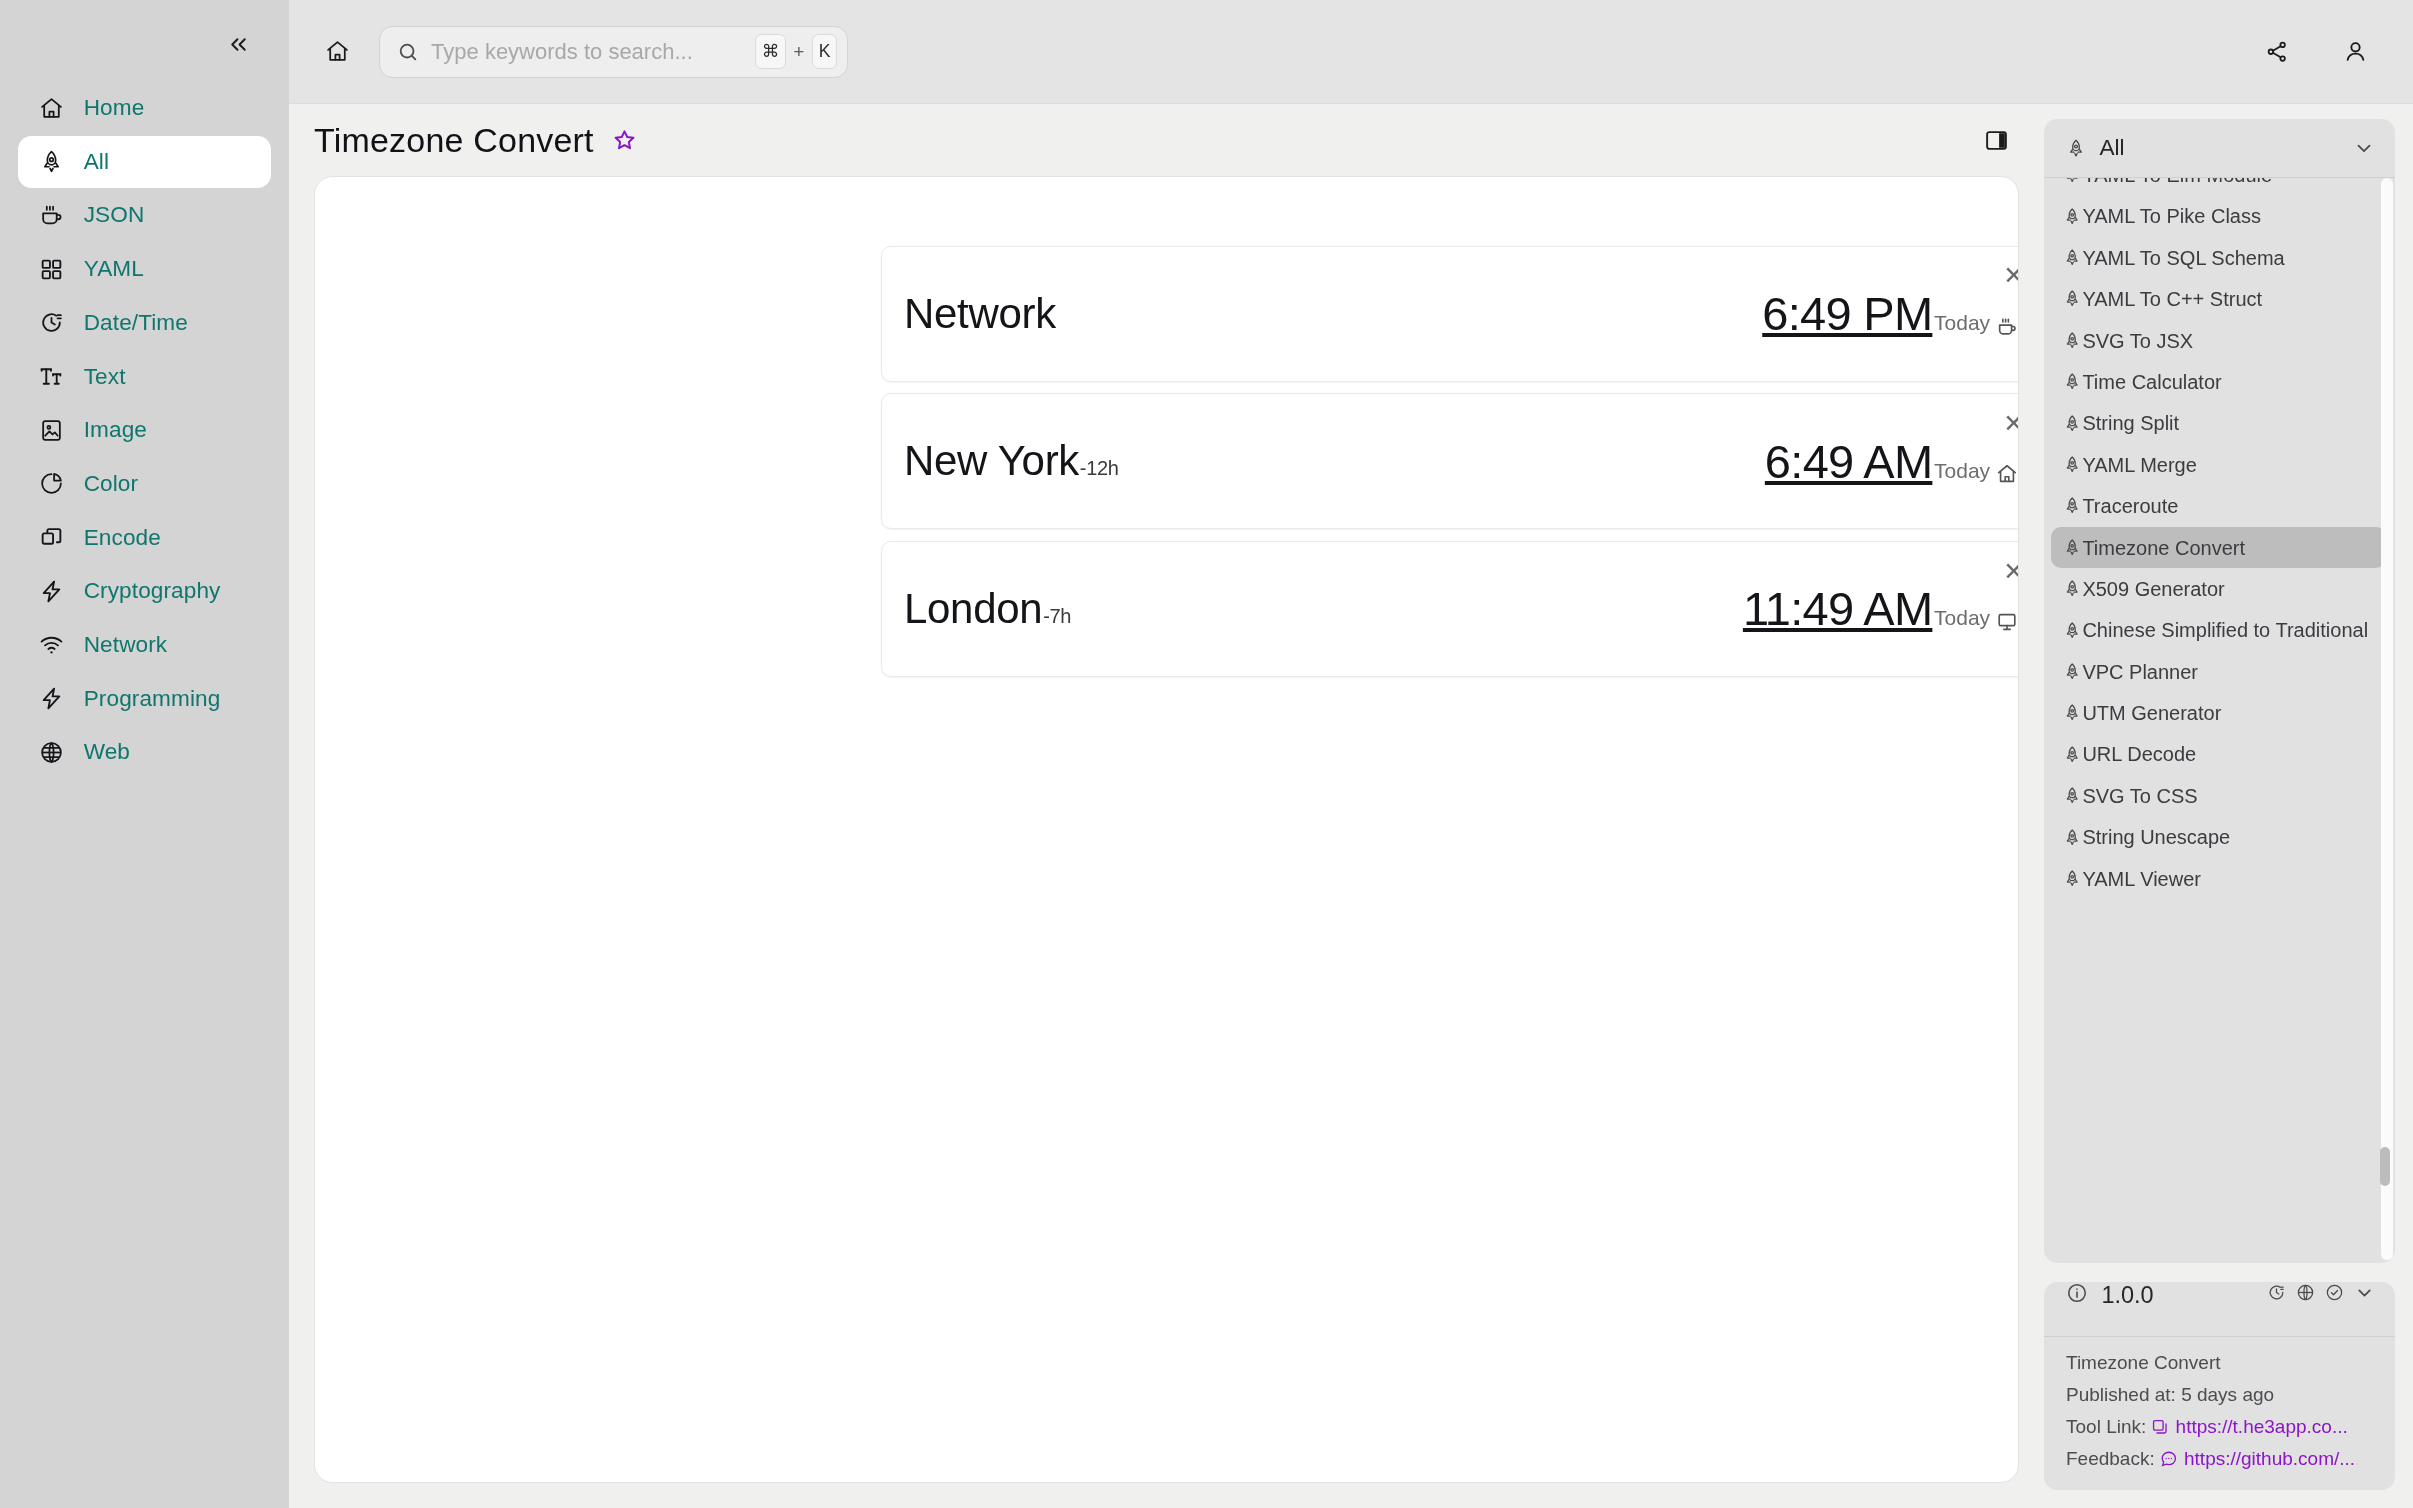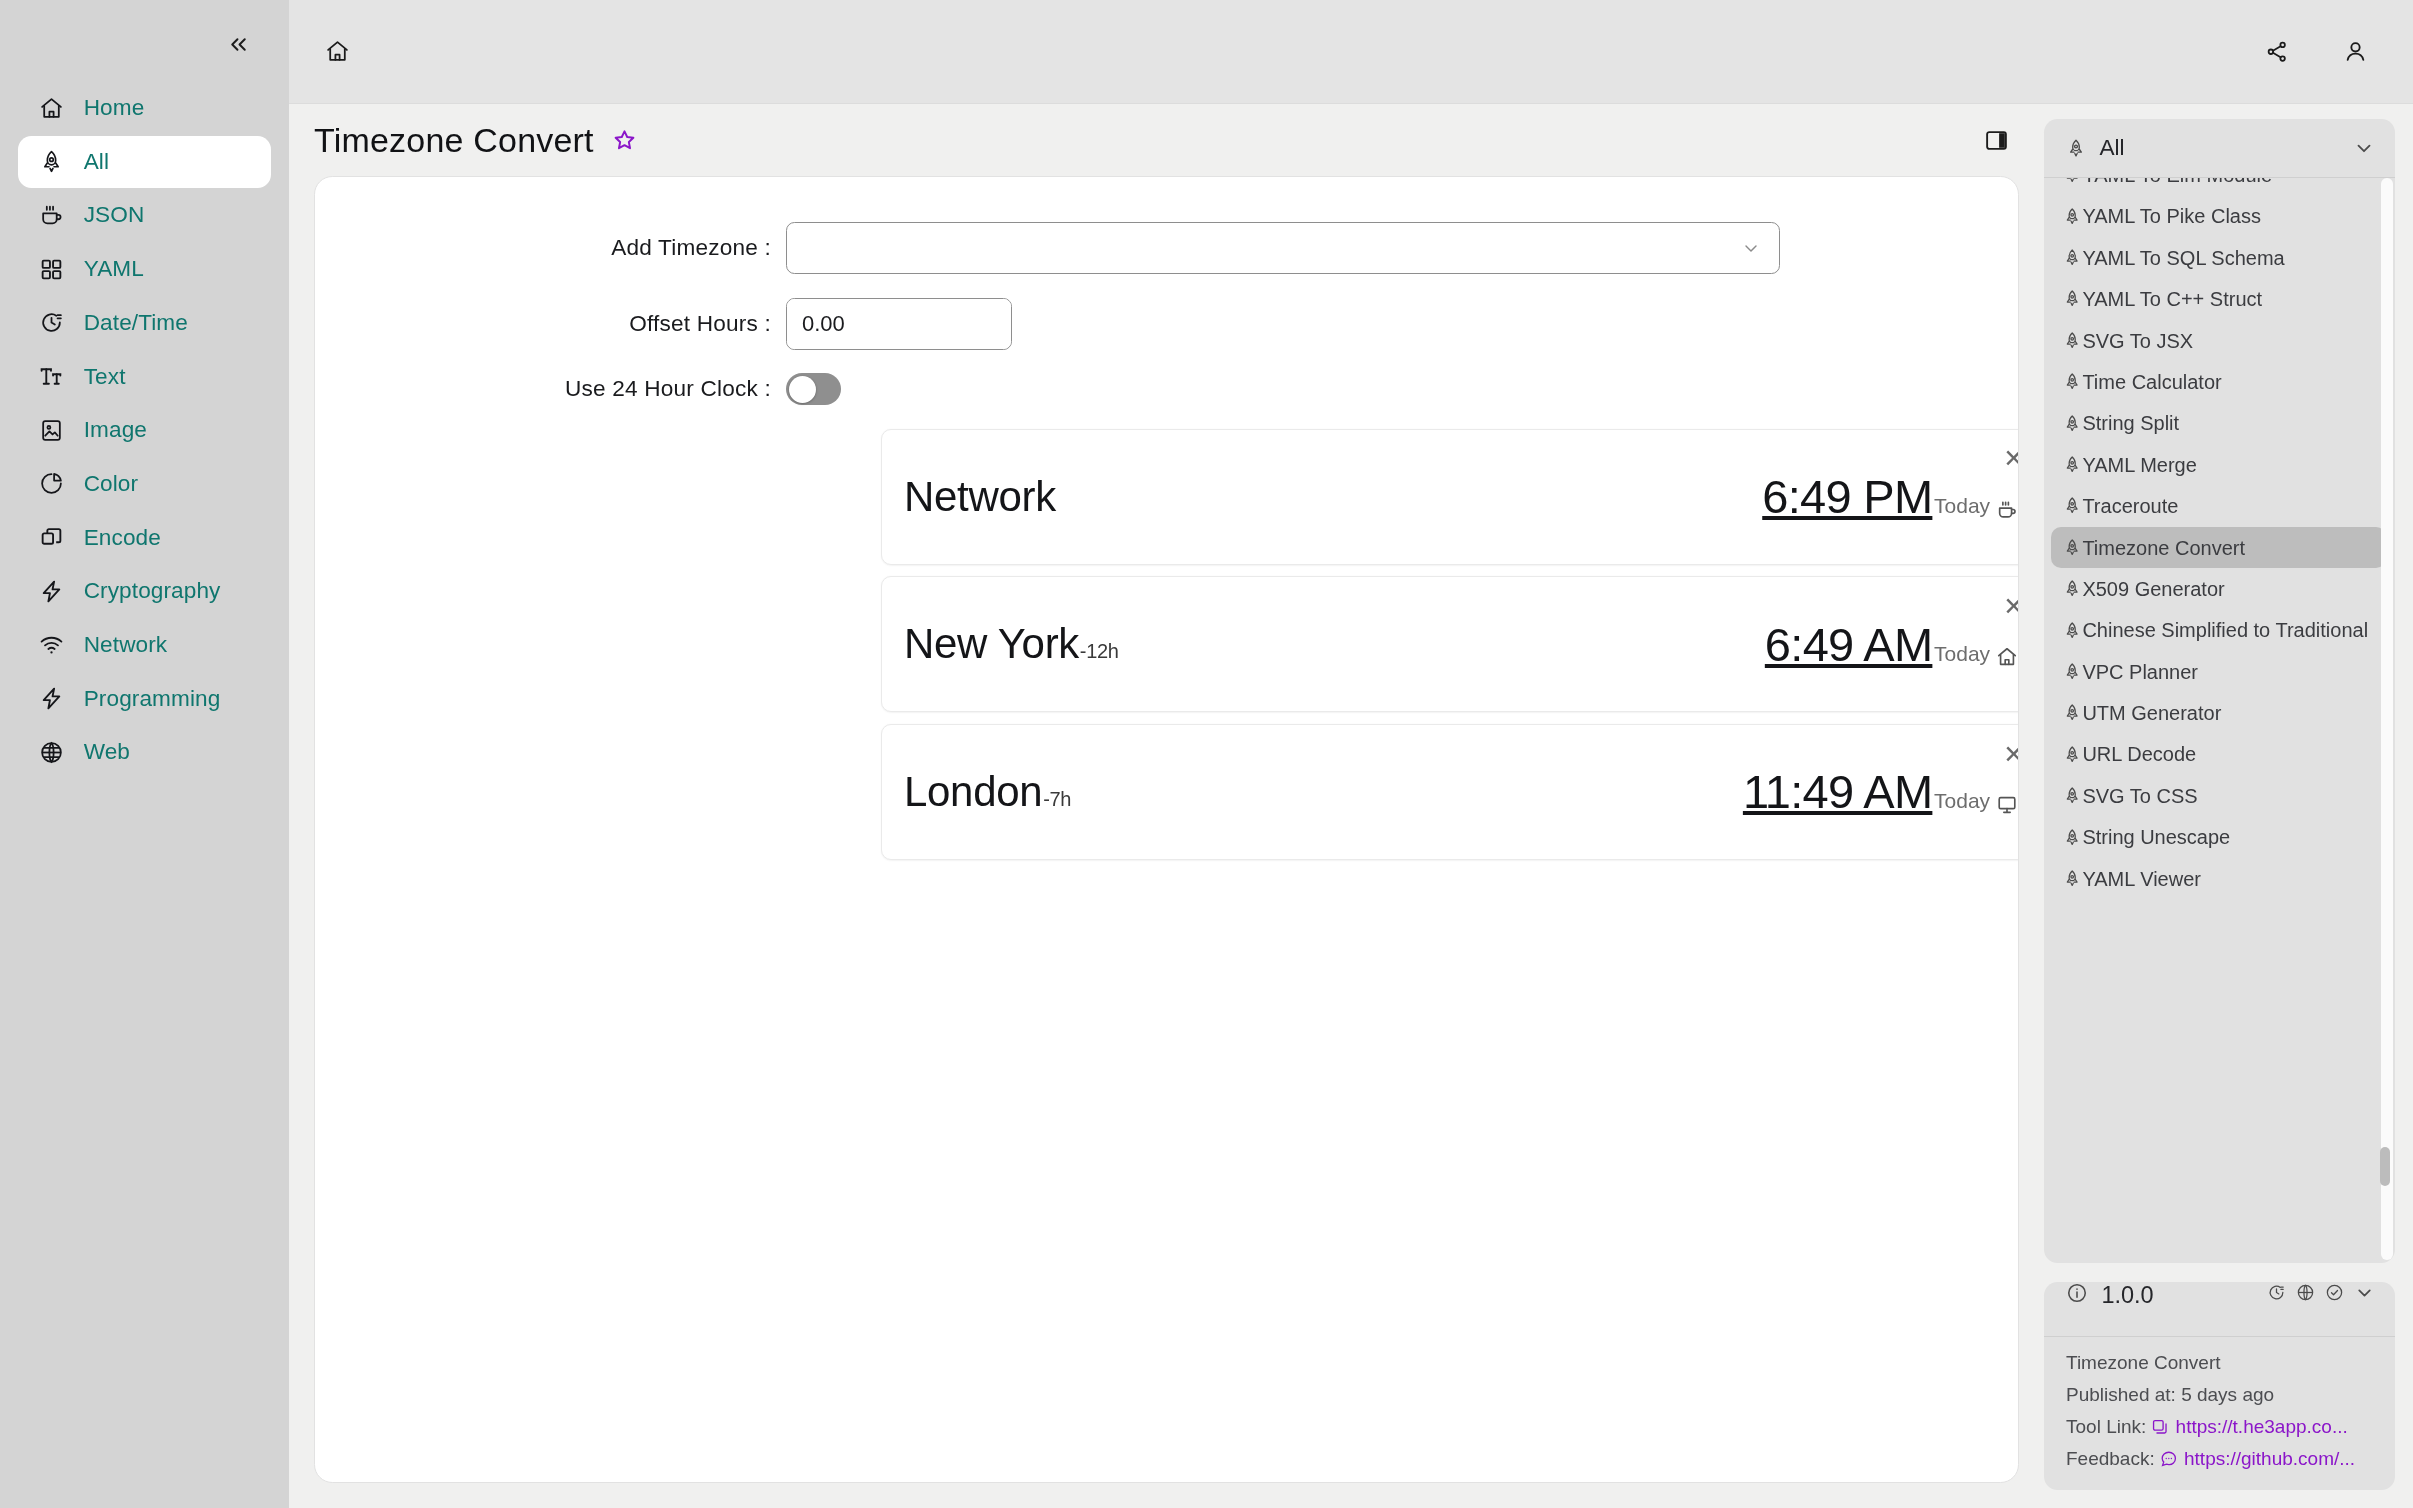--- a/index.html
+++ b/index.html
@@ -369,20 +369,34 @@
   <div class="right-col">
 
     <div class="topbar">
       <div class="home-btn">
         <svg width="25" height="25" viewBox="0 0 24 24" fill="none" stroke="currentColor" stroke-width="1.7" stroke-linecap="round" stroke-linejoin="round">
             <path d="M3 10.5 12 3l9 7.5"></path>
             <path d="M5 9.5V20h14V9.5"></path>
             <path d="M10 20v-5h4v5"></path>
           </svg>
       </div>
+      <div class="searchbox">
+        <span class="search-ico">
+          <svg width="22" height="22" viewBox="0 0 24 24" fill="none" stroke="currentColor" stroke-width="2" stroke-linecap="round">
+              <circle cx="11" cy="11" r="7"></circle>
+              <path d="M20 20l-3.8-3.8"></path>
+            </svg>
+        </span>
+        <span class="search-ph">Type keywords to search...</span>
+        <span class="kbd-wrap">
+          <span class="kbd">⌘</span>
+          <span class="kbd-plus">+</span>
+          <span class="kbd">K</span>
+        </span>
+      </div>
       <div class="topbar-spacer"></div>
       <div class="topbar-actions">
         <span class="topbar-ico">
           <svg width="23.5" height="23.5" viewBox="0 0 24 24" fill="none" stroke="currentColor" stroke-width="1.8" stroke-linecap="round" stroke-linejoin="round">
               <circle cx="18" cy="5" r="2.3"></circle>
               <circle cx="6" cy="12" r="2.3"></circle>
               <circle cx="18" cy="19" r="2.3"></circle>
               <path d="M8.1 10.9 15.9 6.4"></path>
               <path d="M8.1 13.1l7.8 4.5"></path>
             </svg>
@@ -409,50 +423,20 @@
           <span class="title-spacer"></span>
           <span class="panel-toggle">
             <svg width="25" height="25" viewBox="0 0 24 24" fill="none" stroke="#1c1c1c" stroke-width="1.8">
                 <rect x="3" y="4" width="18" height="16" rx="2"></rect>
                 <rect x="14.5" y="5" width="5.5" height="14" fill="#1c1c1c" stroke="none"></rect>
               </svg>
           </span>
         </div>
 
         <div class="main-card">
-          <div class="form-rows">
-
-            <div class="frow">
-              <span class="flabel">Add Timezone :</span>
-              <div class="select-box">
-                <span class="select-val"></span>
-                <span class="chev-dn">
-                  <svg width="20" height="20" viewBox="0 0 24 24" fill="none" stroke="currentColor" stroke-width="1.7" stroke-linecap="round" stroke-linejoin="round">
-                      <path d="M6 9.5l6 6 6-6"></path>
-                    </svg>
-                </span>
-              </div>
-            </div>
-
-            <div class="frow">
-              <span class="flabel">Offset Hours :</span>
-              <div class="offset-group">
-                <input class="offset-input" type="text" value="0.00" style="">
-
-              </div>
-            </div>
-
-            <div class="frow">
-              <span class="flabel">Use 24 Hour Clock :</span>
-              <div class="switch">
-                <span class="knob"></span>
-              </div>
-            </div>
-
-          </div>
 
           <div class="tz-list" id="tz-list">
               <div class="tz-card">
                 <span class="tz-city">
                   <span>Network</span>
                   <span class="tz-offset"></span>
                 </span>
                 <span class="tz-right">
                   <span class="tz-time">6:49 PM</span>
                   <span class="tz-today">Today</span>

